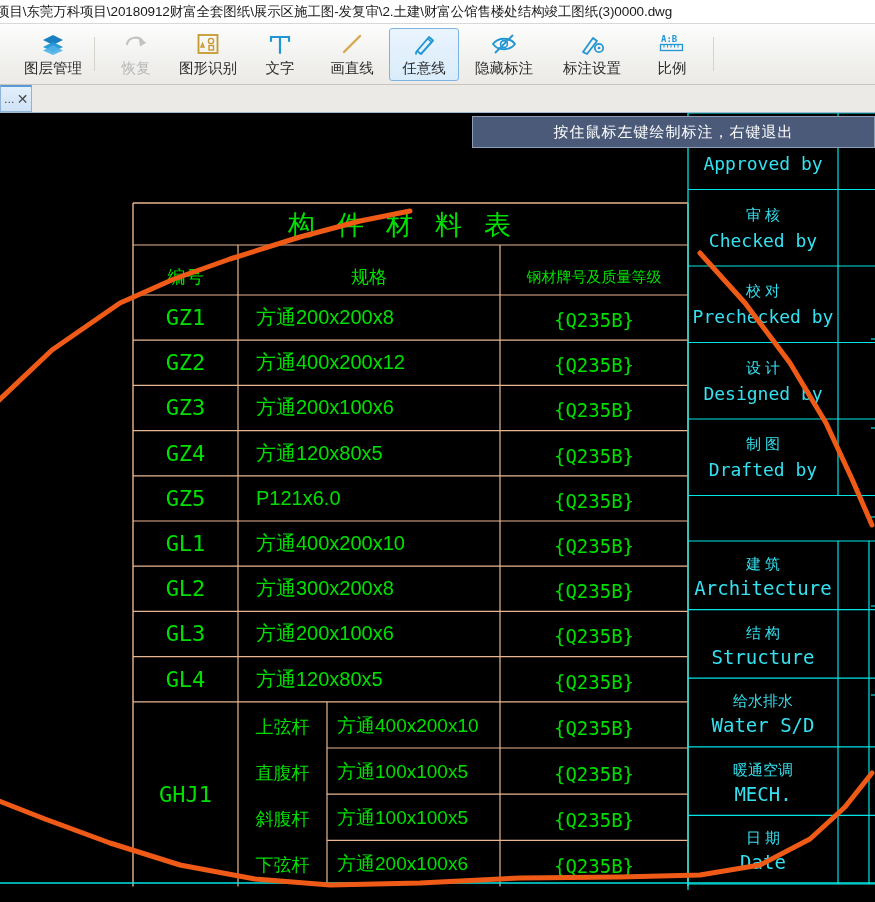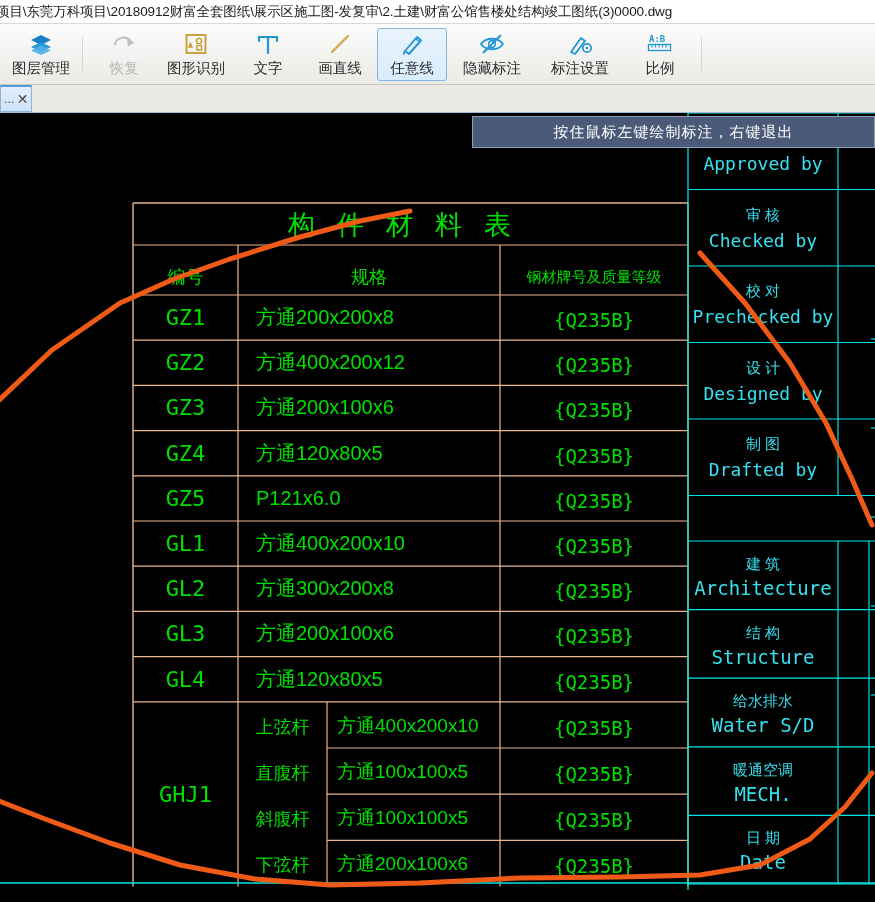--- a/index.html
+++ b/index.html
@@ -107,21 +107,21 @@
 <body>
 
 <div id="app">
 
   <div class="titlebar">
     <div class="path">项目\东莞万科项目\20180912财富全套图纸\展示区施工图-发复审\2.土建\财富公馆售楼处结构竣工图纸(3)0000.dwg</div>
   </div>
 
   <div class="toolbar">
 
-    <div class="tb-item" style="margin-left:6px;">
+    <div class="tb-item" style="margin-left:18px;">
       <span class="tb-icon">
         <svg width="24" height="24" viewBox="0 0 24 24">
           <polygon points="12,3 22,8 12,13 2,8" fill="#1a7fc1"></polygon>
           <polygon points="12,10 22,15 12,20 2,15" fill="#2196d4" opacity="0.95"></polygon>
           <polygon points="12,13.5 22,18.5 12,23 2,18.5" fill="#4db2e8" opacity="0.9"></polygon>
         </svg>
       </span>
       <span class="tb-label">图层管理</span>
     </div>
 

